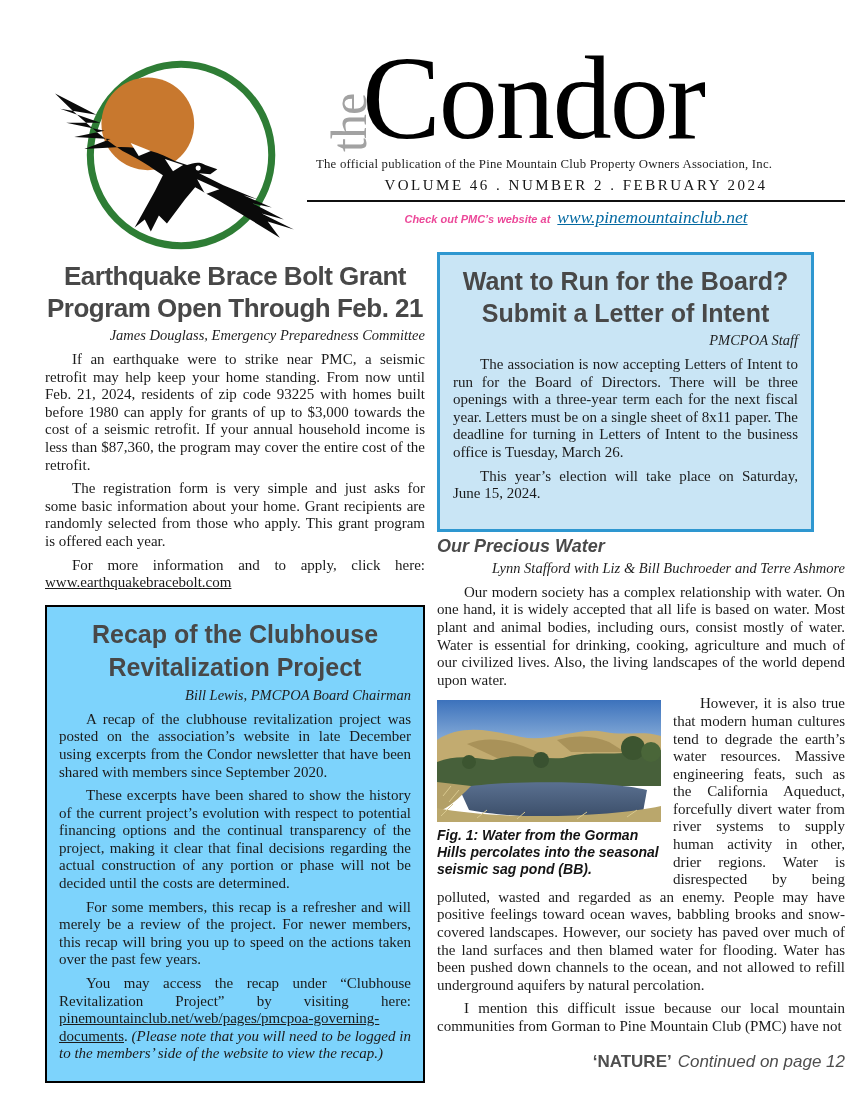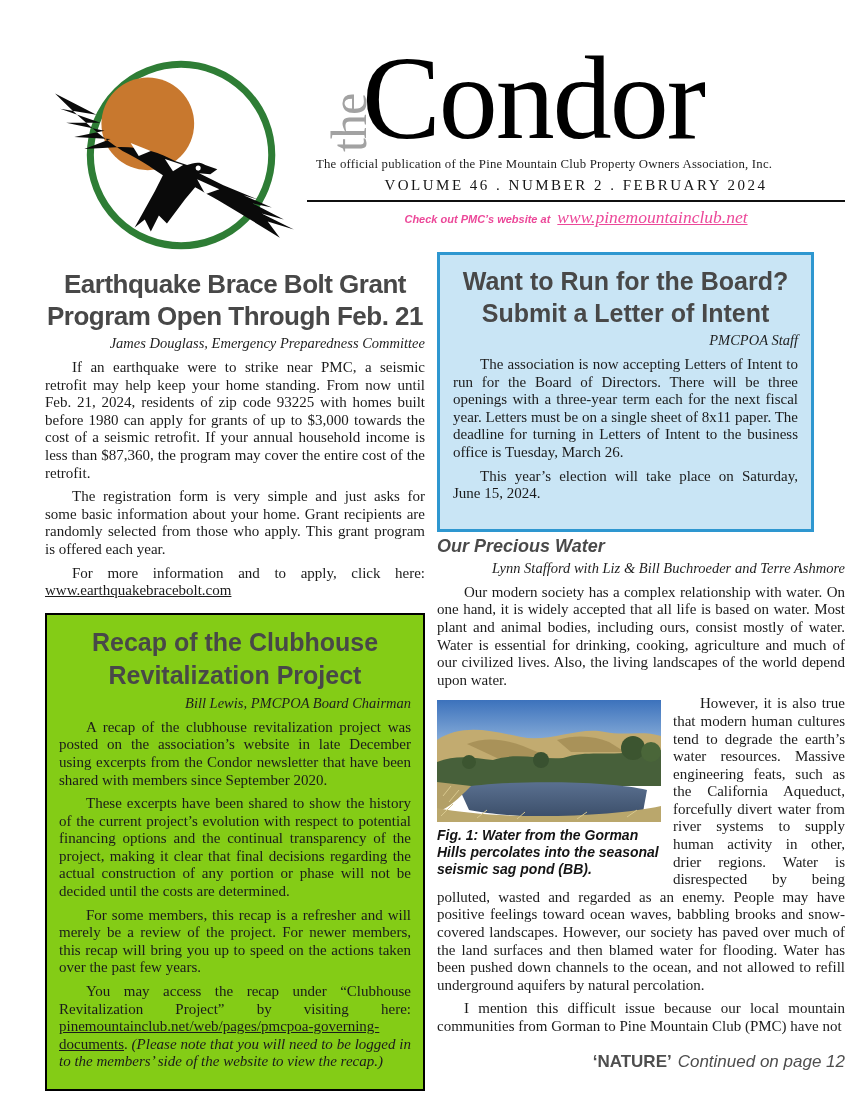--- a/index.html
+++ b/index.html
@@ -31,36 +31,36 @@
     font-size:15px; letter-spacing:2.5px; color:#151515;
   }
   .masthead-rule { position:absolute; left:307px; top:200px; width:538px; height:2px; background:#101010; }
   .promo { position:absolute; left:307px; top:207px; width:538px; text-align:center; white-space:nowrap; }
   .promo-prefix {
     font-family:"Liberation Sans", sans-serif; font-weight:bold; font-style:italic;
     font-size:11px; color:#ec4899;
   }
   .promo-link {
     font-family:"Liberation Serif", serif; font-style:italic; font-size:17.5px;
-    color:#ec4899; text-decoration:underline; margin-left:7px; cursor:pointer;
+    color:#0369a1; text-decoration:underline; margin-left:7px; cursor:pointer;
   }
 
   
   .headline { font-family:"Liberation Sans", sans-serif; font-weight:700; color:#484848; text-align:center; }
   .headline span { display:block; }
   .byline { text-align:right; font-style:italic; font-size:14.5px; color:#1e1e1e; margin:3px 0 7px; }
   .bodytext p { margin:0 0 6px; text-indent:27px; text-align:justify; font-size:15px; line-height:17.6px; }
   .doclink { text-decoration:underline; color:inherit; cursor:pointer; }
   .note-italic { font-style:italic; }
 
   
-  .col-left { position:absolute; left:45px; top:268px; width:380px; }
+  .col-left { position:absolute; left:45px; top:260px; width:380px; }
   .h-earthquake { font-size:26px; line-height:32px; letter-spacing:-0.5px; margin:0; }
   .recap-box {
-    margin-top:13px; border:2px solid #000; background:#84cc16; padding:9px 12px 12px;
+    margin-top:13px; border:2px solid #000; background:#7dd3fc; padding:9px 12px 12px;
   }
   .h-recap { font-size:25px; line-height:33px; margin:2px 0 2px; }
 
   
   .col-right { position:absolute; left:437px; top:252px; width:408px; }
   .board-box {
     width:377px; border:3px solid #2e97d0; background:#c9e5f5; padding:8px 13px 20px;
   }
   .h-board { font-size:25px; line-height:32px; margin:2px 0 2px; }
   .h-nature { font-size:24px; line-height:28px; margin:13px 0 4px; }

